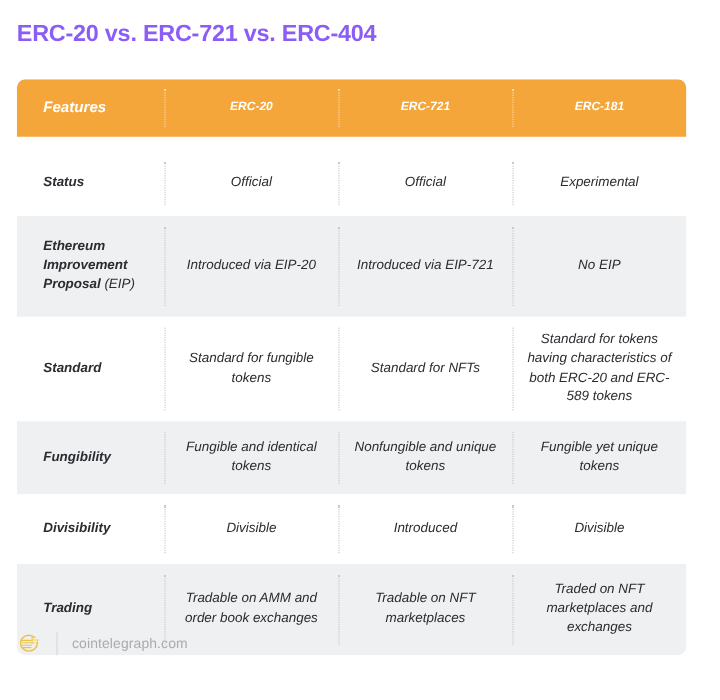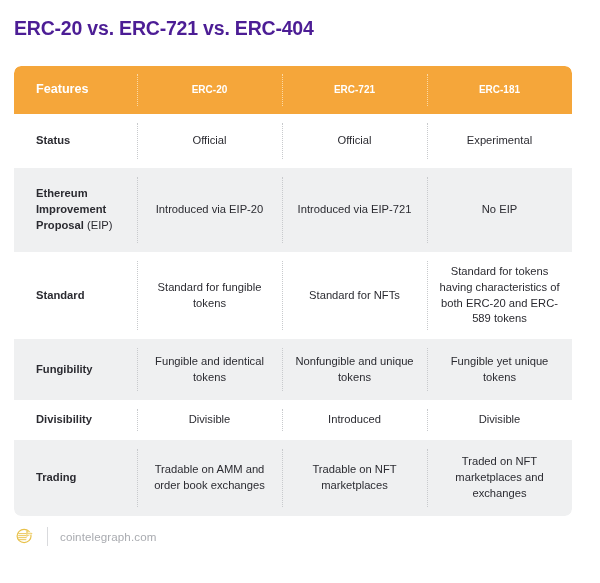--- a/index.html
+++ b/index.html
@@ -22,21 +22,21 @@
     background: #ffffff;
   }
 
   
   .title {
     position: absolute;
     left: 14px;
     top: 17px;
     font-size: 19.5px;
     font-weight: bold;
-    color: #4c1d95;
+    color: #8b5cf6;
     letter-spacing: -0.2px;
     line-height: 1.2;
     white-space: nowrap;
   }
 
   
   .table {
     position: absolute;
     left: 14px;
     top: 66px;
@@ -61,20 +61,21 @@
   .cell {
     display: flex;
     align-items: center;
     justify-content: center;
     text-align: center;
     font-size: 11.2px;
     color: #2b2b31;
     line-height: 1.42;
     padding: 6px 7px;
     position: relative;
+    font-style: italic;
   }
   
   .c0 { width: 123px; justify-content: flex-start; padding-left: 22px; text-align: left; font-weight: bold; }
   .c1 { width: 145px; }
   .c2 { width: 145px; }
   .c3 { width: 145px; }
 
   
   .cell.div::before {
     content: "";
@@ -94,25 +95,25 @@
     color: #ffffff;
     font-weight: bold;
     font-size: 10px;
   }
   .row.header .c0 { font-size: 12.6px; }
 
   .eip-soft { font-weight: normal; }
 
   
   .h-header { height: 48px; }
-  .h-status { height: 54px; }
+  .h-status { height: 54px; margin-top: 12px; }
   .h-eip    { height: 84px; }
   .h-std    { height: 87px; }
   .h-fung   { height: 61px; }
-  .h-div    { height: 40px; }
+  .h-div    { height: 58px; }
   .h-trade  { height: 76px; }
 
   
   .footer {
     position: absolute;
     left: 14px;
     top: 524px;
     display: flex;
     align-items: center;
     height: 24px;

